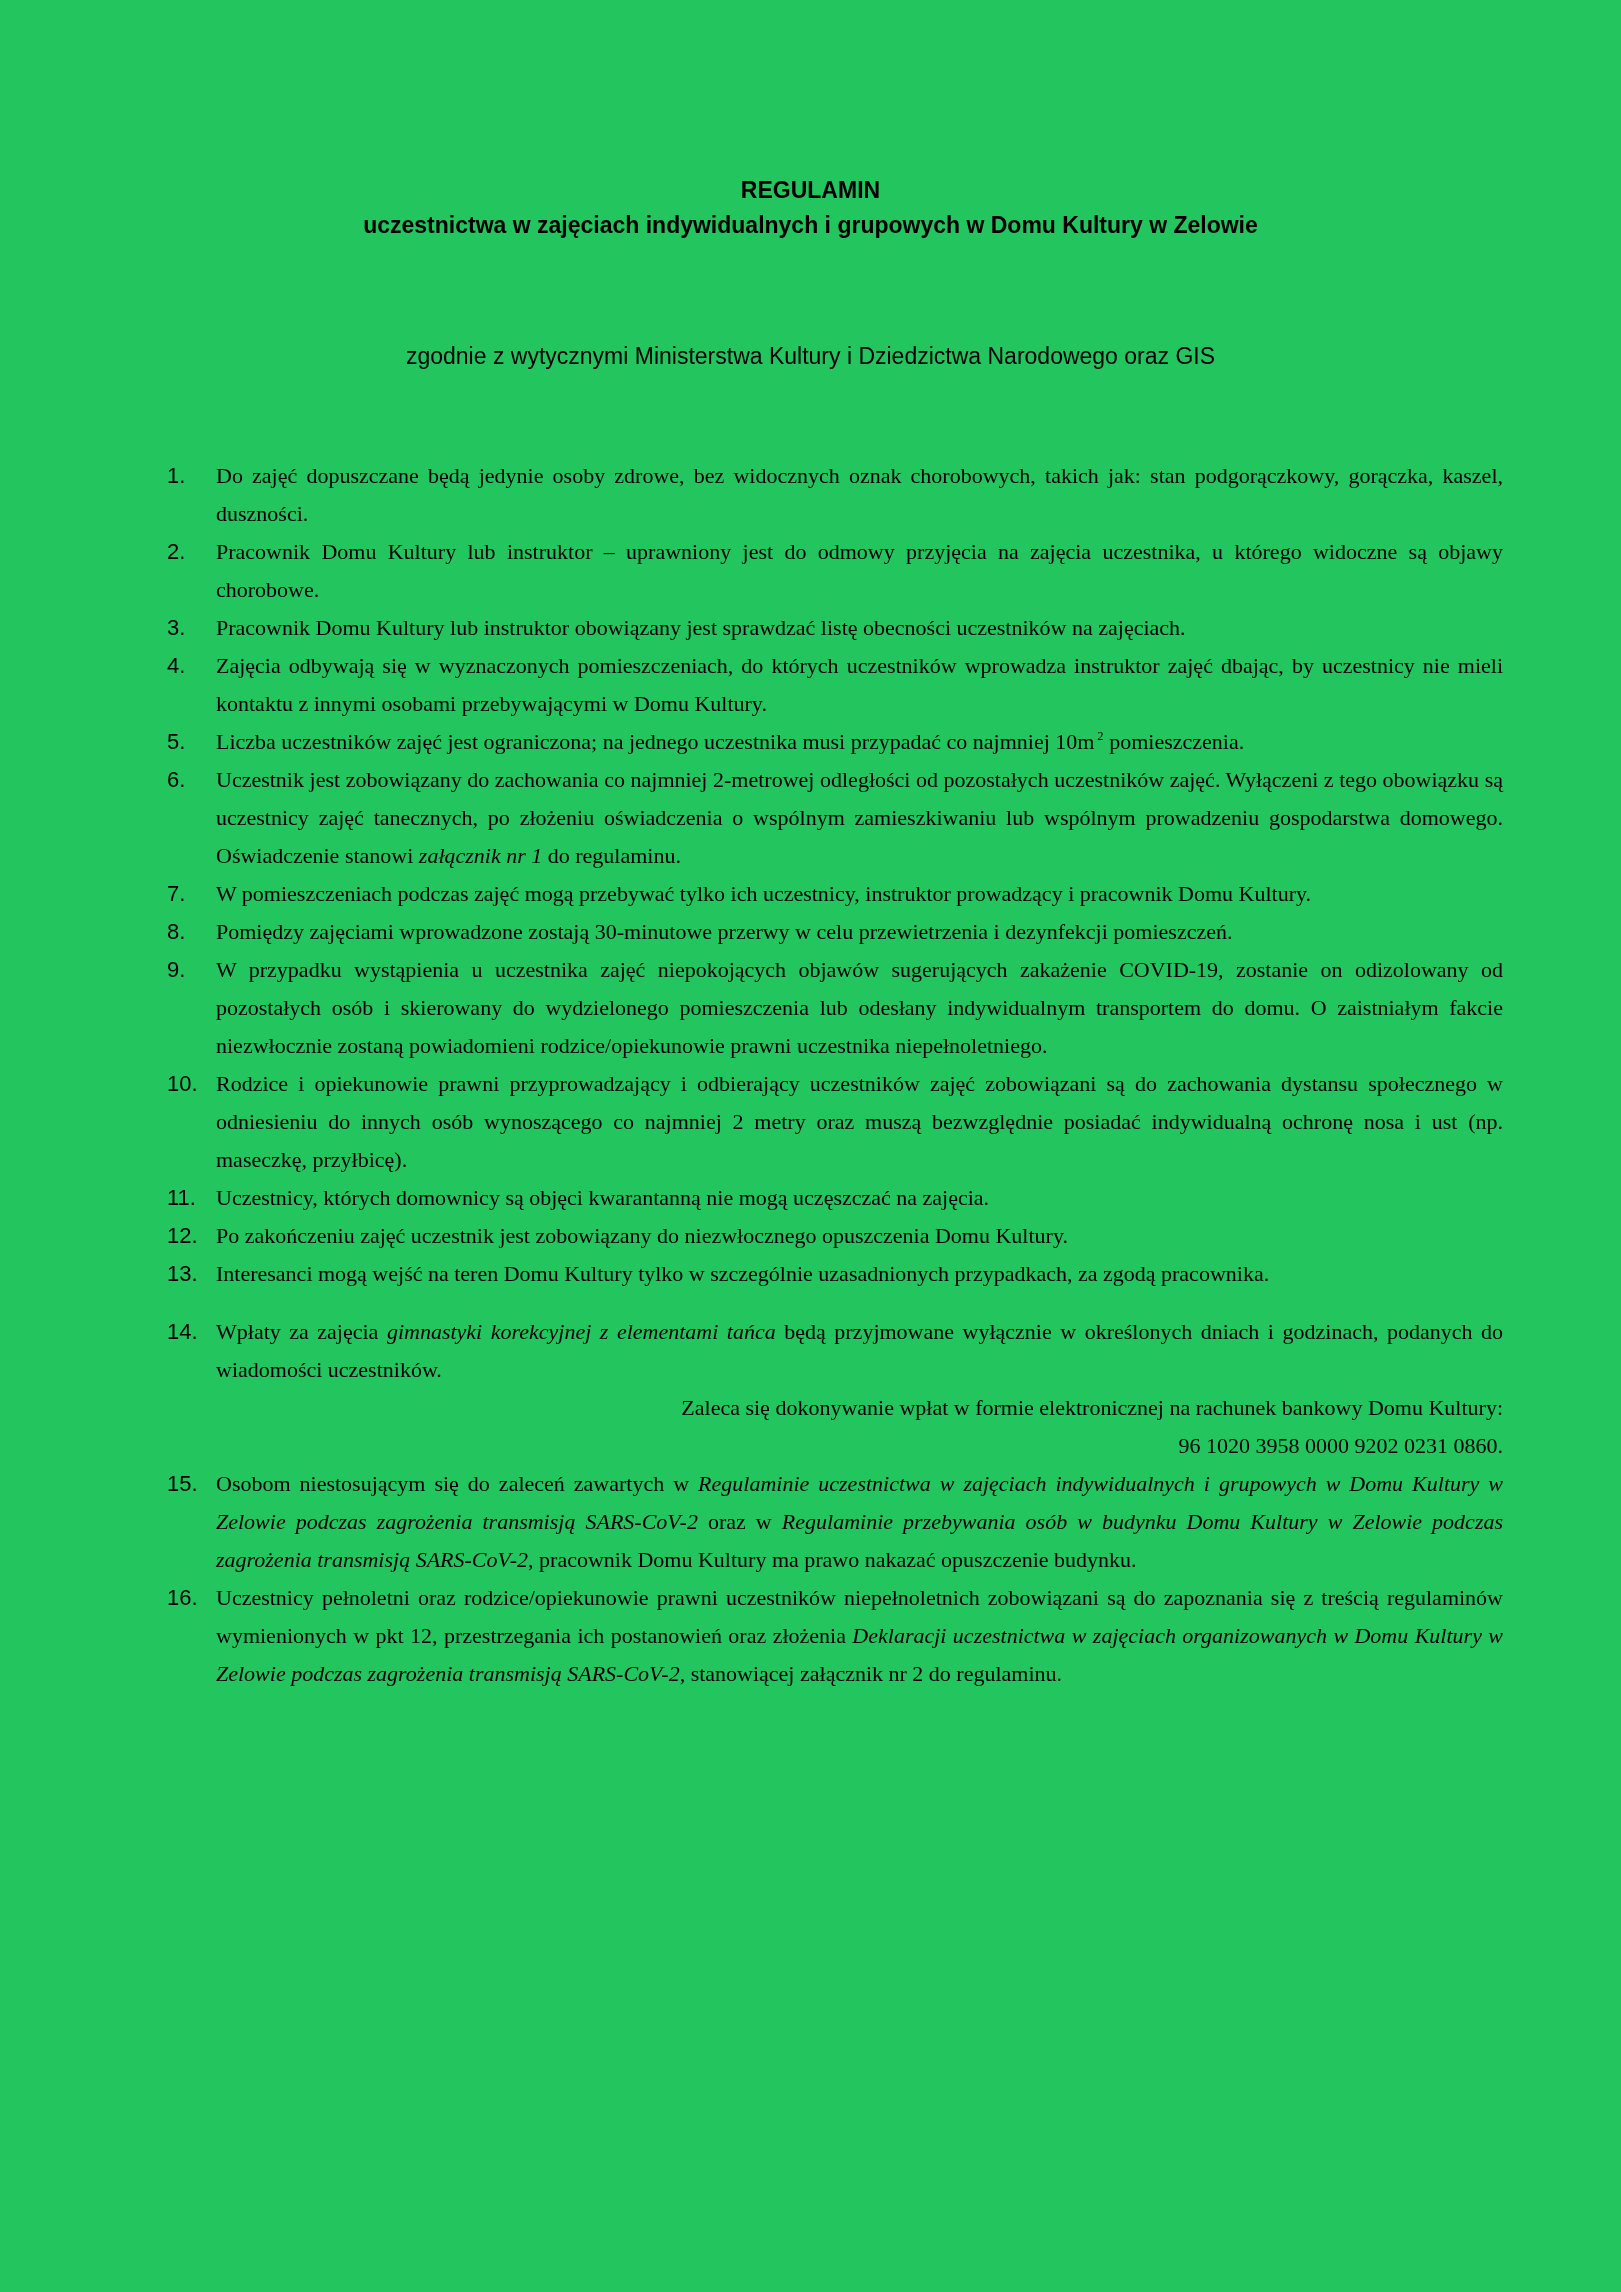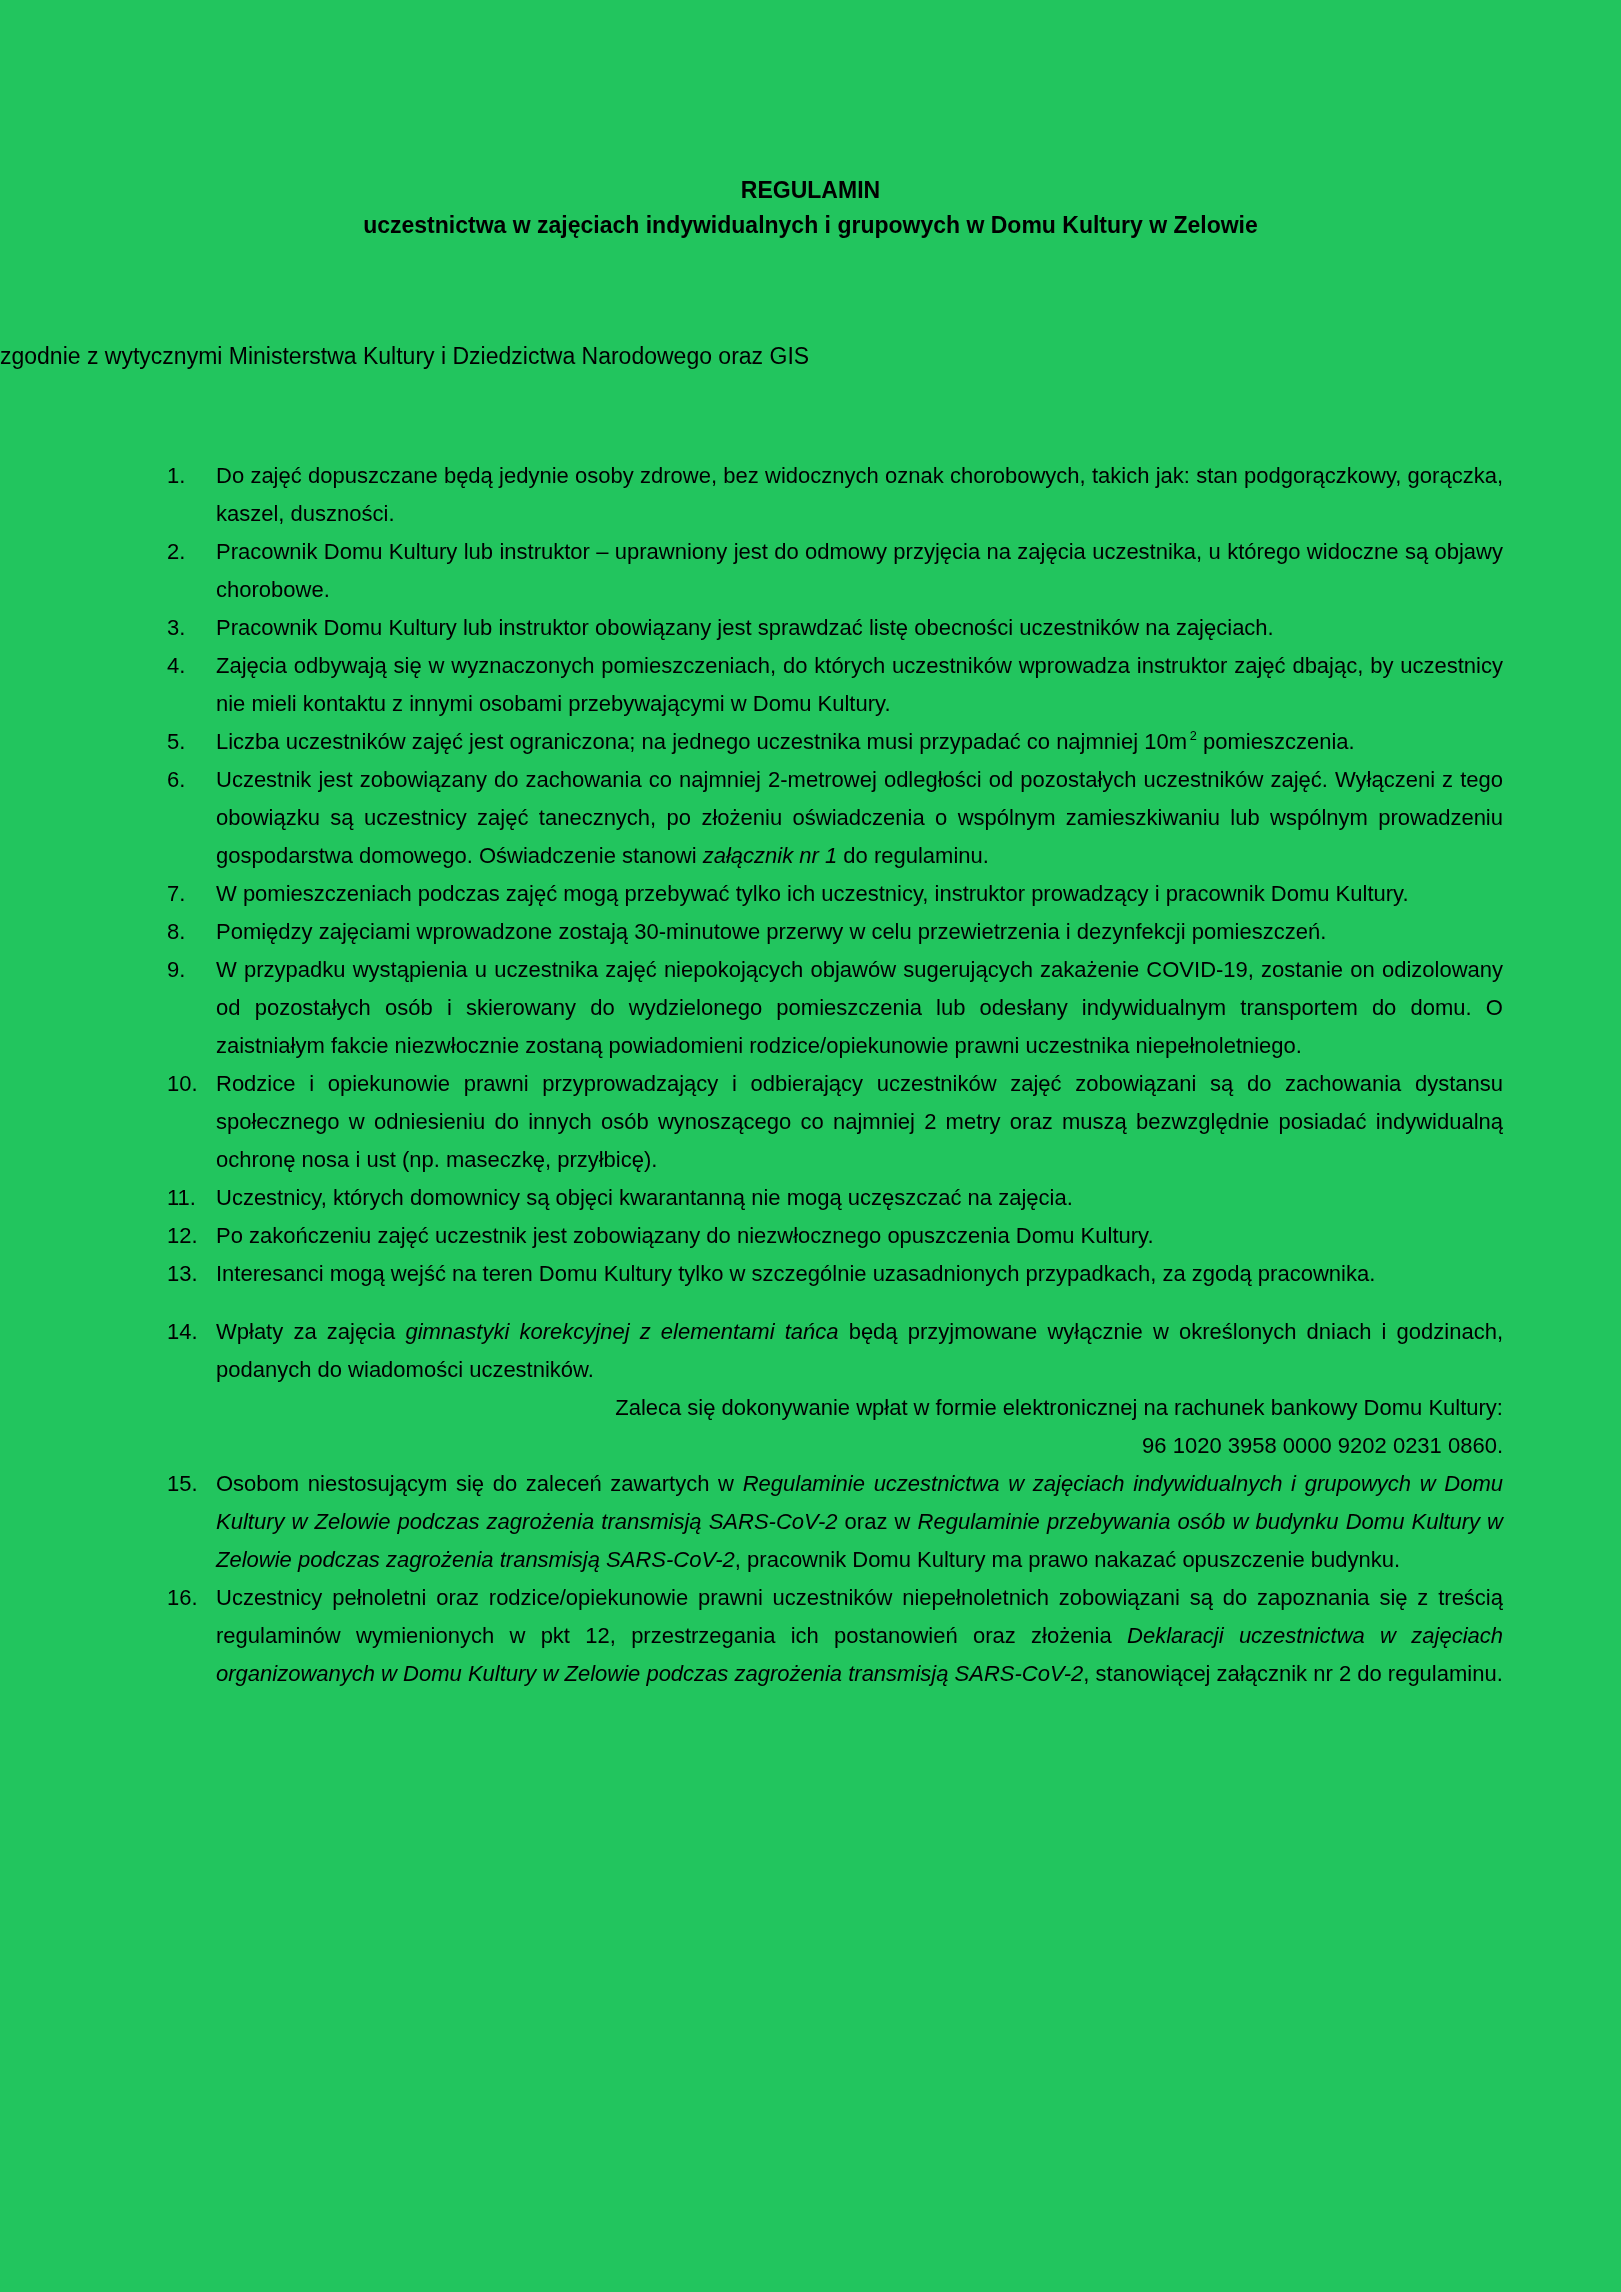--- a/index.html
+++ b/index.html
@@ -32,21 +32,21 @@
     font-weight: bold;
     font-size: 23px;
     line-height: 35px;
   }
   .title-block div { white-space: nowrap; }
   .subtitle {
     position: absolute;
     left: 0;
     width: 1621px;
     top: 339px;
-    text-align: left;
+    text-align: center;
     font-size: 23px;
     line-height: 35px;
     white-space: nowrap;
   }
   .reg-list {
     position: absolute;
     left: 167px;
     top: 457px;
     width: 1336px;
     margin: 0;
@@ -59,21 +59,21 @@
     position: relative;
     padding-left: 49px;
     text-align: justify;
   }
   .reg-num {
     position: absolute;
     left: 0;
     top: 0;
     white-space: nowrap;
   }
-  .reg-text { display: block; }
+  .reg-text { display: block; font-family: Liberation Serif, serif; }
   .reg-text .it { font-style: italic; }
   .reg-text .sup {
     font-size: 12.7px;
     vertical-align: 8.8px;
     line-height: 0;
     margin-left: 2.9px;
   }
   .reg-text .nl { display: block; text-align: right; }
 </style>
 </head>

